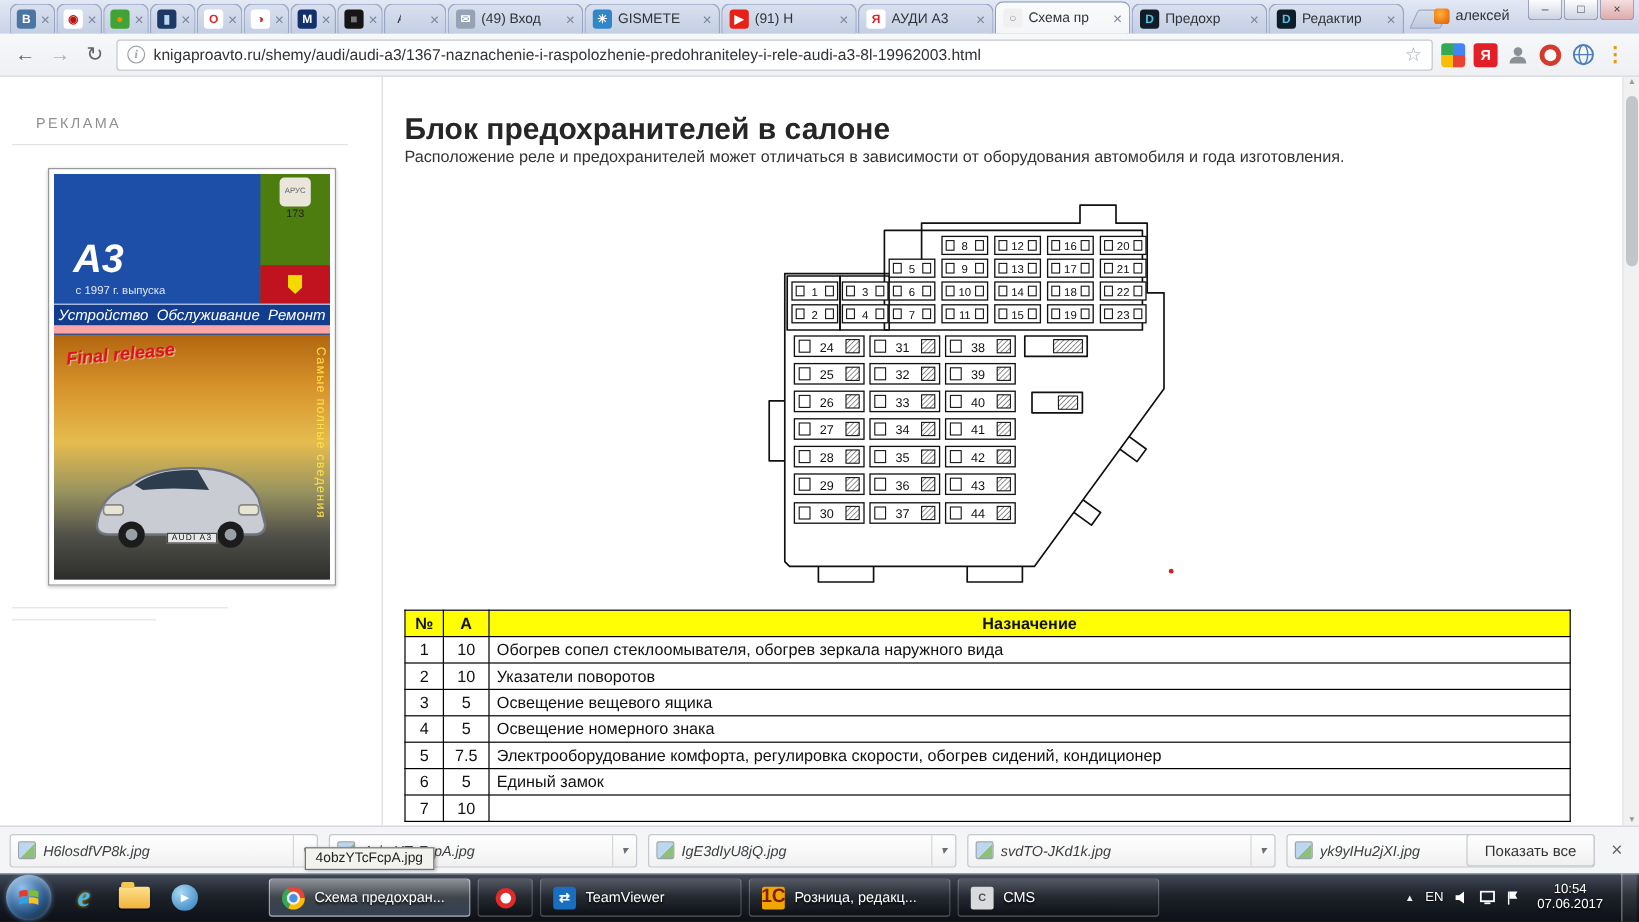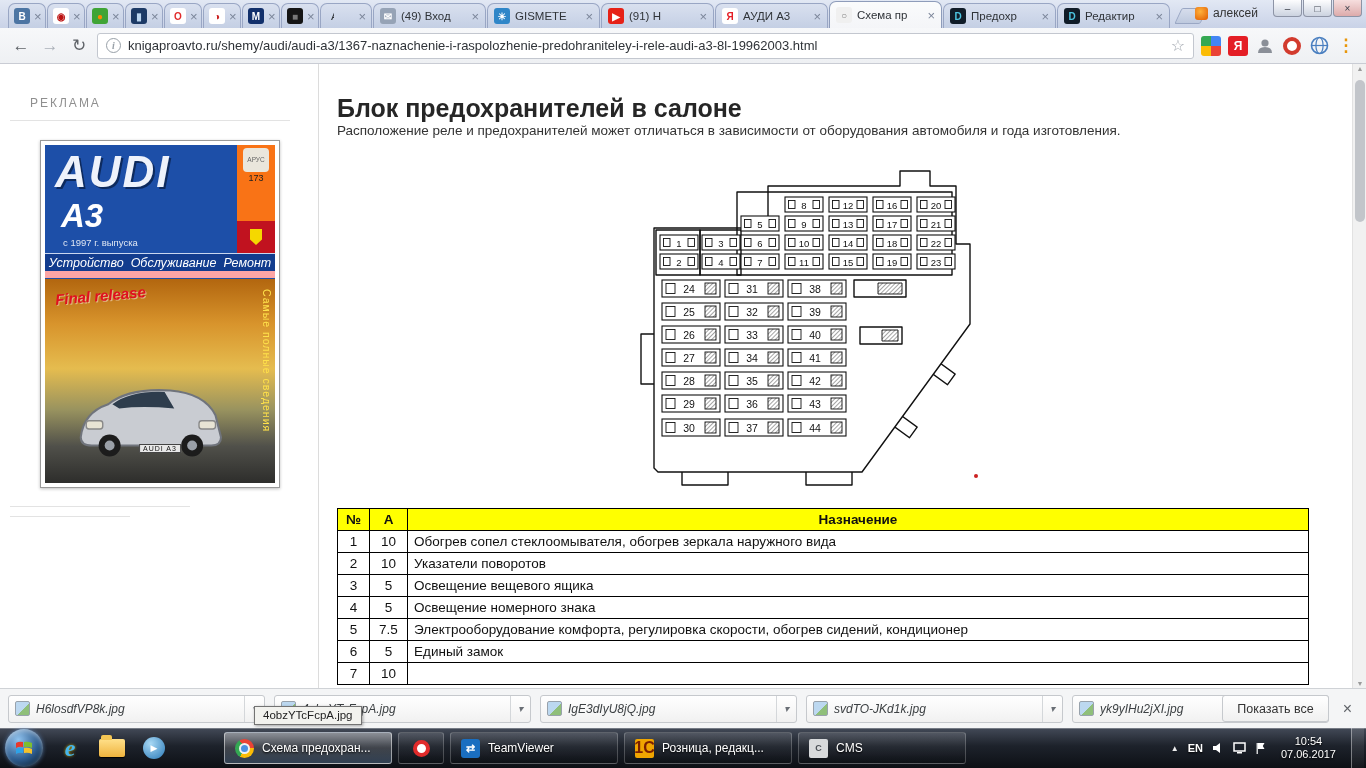--- a/index.html
+++ b/index.html
@@ -62,21 +62,21 @@
   .ad-rule { position:absolute; left:10px; height:1px; background:#e3e3e3; }
 
   
   #book { position:absolute; left:40px; top:76px; width:240px; height:348px; background:#fff;
           border:1px solid #9a9a9a; padding:4px; box-shadow:0 1px 3px rgba(0,0,0,.25); }
   .bk-in { position:relative; width:100%; height:100%; background:#1d4fa8; overflow:hidden; }
   .bk-brand { position:absolute; left:10px; top:2px; font-size:44px; font-weight:bold; font-style:italic;
               color:#eef2fb; letter-spacing:2px; text-shadow:2px 2px 0 #0d2a5e; }
   .bk-model { position:absolute; left:16px; top:52px; font-size:33px; font-weight:bold; font-style:italic; color:#fff; }
   .bk-year { position:absolute; left:18px; top:92px; font-size:9.5px; color:#dfe6f2; }
-  .bk-stripe { position:absolute; right:0; top:0; width:38px; height:108px; background:#f97316; }
+  .bk-stripe { position:absolute; right:0; top:0; width:58px; height:108px; background:#4d7c0f; }
   .bk-logo { margin:3px auto 1px; width:26px; height:24px; background:#eae6dc; border-radius:4px;
              font-size:6.5px; color:#666; text-align:center; line-height:24px; overflow:hidden; }
   .bk-num { text-align:center; font-size:9px; color:#222; }
   .bk-red { position:absolute; bottom:0; left:0; right:0; height:32px; background:#c1121f;
             display:flex; align-items:center; justify-content:center; }
   .bk-emblem { width:12px; height:16px; background:#f5d800; clip-path:polygon(0 0,100% 0,100% 65%,50% 100%,0 65%); }
   .bk-band { position:absolute; left:0; right:0; top:108px; height:25px; background:#123c8e;
              border-top:1px solid #c9d6ef; border-bottom:7px solid #fca5a5; color:#fff; font-style:italic;
              font-size:12.5px; display:flex; align-items:center; justify-content:center; white-space:pre; }
   .bk-photo { position:absolute; left:0; right:0; top:134px; bottom:0;
@@ -155,21 +155,21 @@
   .ic-opera { width:17px; height:17px; border:4px solid #e12b2b; border-radius:50%; background:#fff; flex:none; }
   .ic-tv { width:19px; height:19px; background:#1a6ec0; border-radius:3px; color:#fff; font-size:11px;
            display:flex; align-items:center; justify-content:center; font-weight:bold; flex:none; }
   .ic-1c { width:19px; height:19px; background:#f0a500; border-radius:2px; color:#7a1f00; font-size:16px;
            font-weight:bold; display:flex; align-items:center; justify-content:center; flex:none; }
   .ic-cms { width:19px; height:19px; background:#d8dadc; border-radius:2px; color:#4a4f55; font-size:9px;
             font-weight:bold; display:flex; align-items:center; justify-content:center; flex:none; }
   #tray { margin-left:auto; display:flex; align-items:center; gap:9px; color:#fff; height:100%; padding-right:2px; }
   #tray .titem { display:flex; align-items:center; }
   .tray-arrow { font-size:8px; color:#eee; }
-  #lang { font-size:11px; font-weight:bold; text-shadow:0 1px 2px #000; }
+  #lang { font-size:11px; font-weight:normal; text-shadow:0 1px 2px #000; }
   #clock { font-size:11px; line-height:13px; text-align:center; text-shadow:0 1px 2px #000; padding:0 6px; }
   #showdesk { width:13px; height:40px; border-left:1px solid rgba(255,255,255,.4); flex:none;
               background:linear-gradient(rgba(255,255,255,.12),rgba(255,255,255,.03)); }
 </style>
 </head>
 <body>
 
 <div id="browser">
 
   <div id="tabstrip">
@@ -287,21 +287,20 @@
     <span class="menu-dots">⋮</span>
   </div>
 
   <div id="page">
 
     <div id="sidebar">
       <div id="adlabel">РЕКЛАМА</div>
       <div class="ad-rule" style="top:56px; width:280px;"></div>
       <div id="book">
         <div class="bk-in">
-          <div class="bk-brand">AUDI</div>
           <div class="bk-model">А3</div>
           <div class="bk-year">с 1997 г. выпуска</div>
           <div class="bk-stripe">
             <div class="bk-logo">АРУС</div>
             <div class="bk-num">173</div>
             <div class="bk-red">
               <span class="bk-emblem"></span>
             </div>
           </div>
           <div class="bk-band">Устройство  Обслуживание  Ремонт</div>

